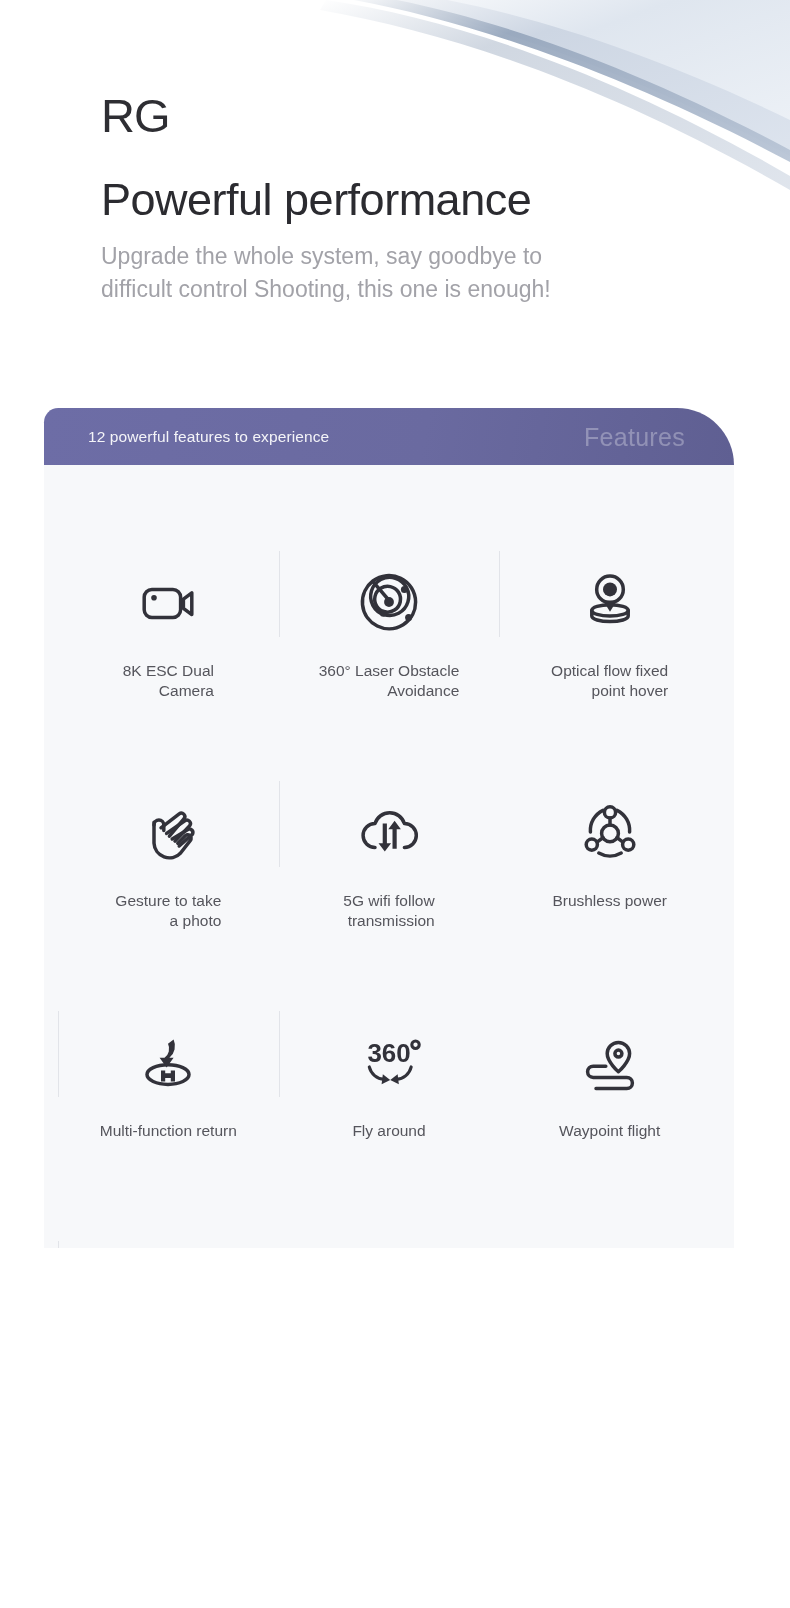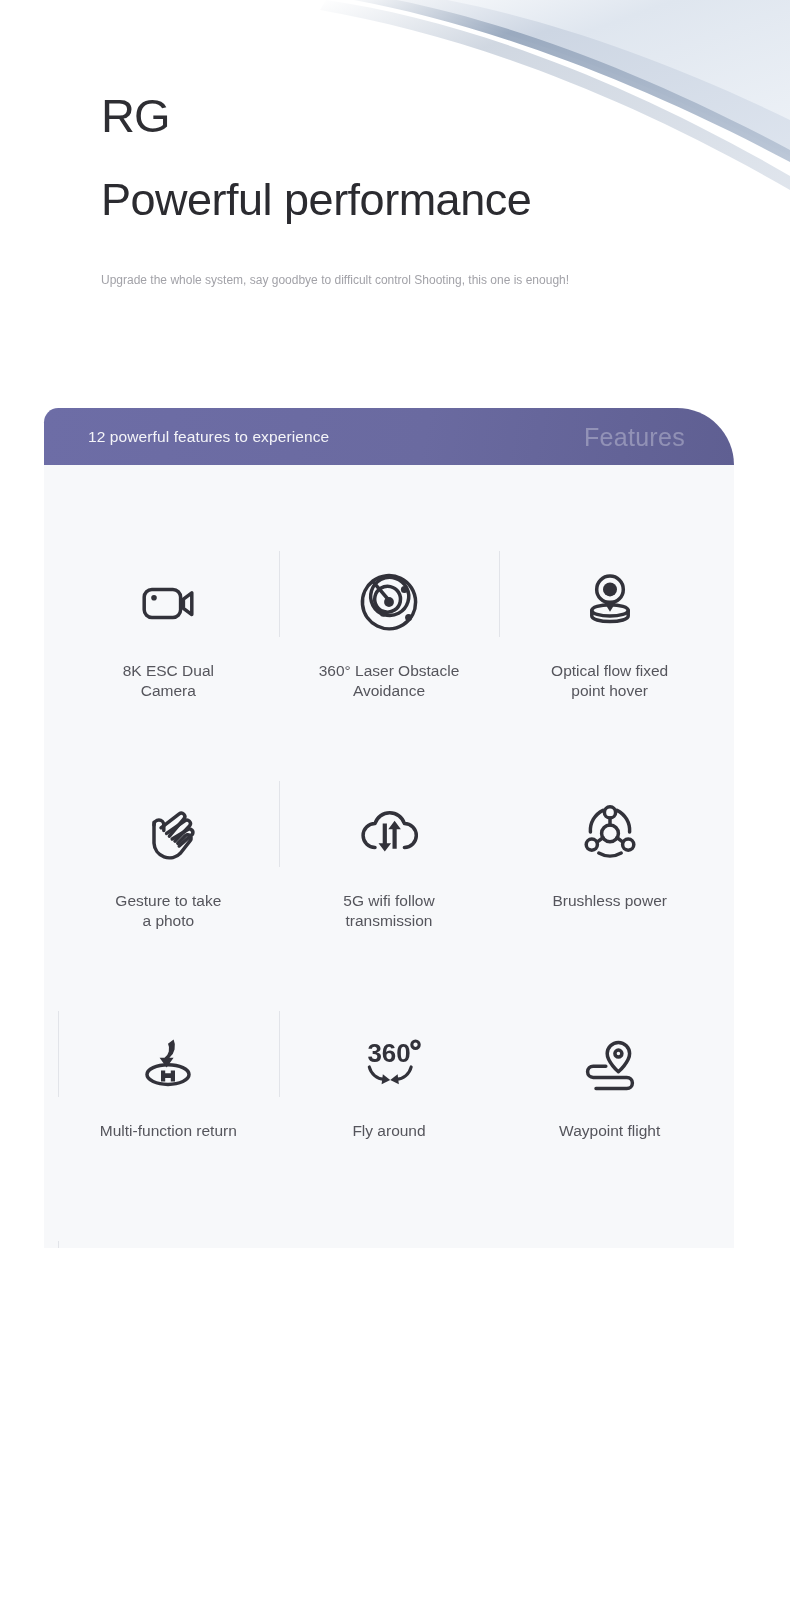--- a/index.html
+++ b/index.html
@@ -79,22 +79,22 @@
   .headline {
     margin-top: 33px;
     font-size: 45px;
     font-weight: 400;
     color: #2b2b30;
     letter-spacing: -0.5px;
     line-height: 1.1;
   }
 
   .subcopy {
-    margin-top: 47px;
-    font-size: 12px;
+    margin-top: 15px;
+    font-size: 23px;
     line-height: 1.45;
     color: #a2a2a8;
     font-weight: 400;
     max-width: 470px;
   }
 
   
   .card {
     position: absolute;
     left: 44px;
@@ -173,21 +173,21 @@
     align-items: center;
     justify-content: center;
   }
   .feature-icon svg { display: block; }
 
   .feature-label {
     margin-top: 22px;
     font-size: 15.5px;
     line-height: 1.28;
     color: #55555c;
-    text-align: center;
+    text-align: right;
     font-weight: 400;
     max-width: 185px;
     white-space: pre-line;
   }
 
   .ico-stroke {
     fill: none;
     stroke: #32323a;
     stroke-width: 5;
     stroke-linecap: round;

